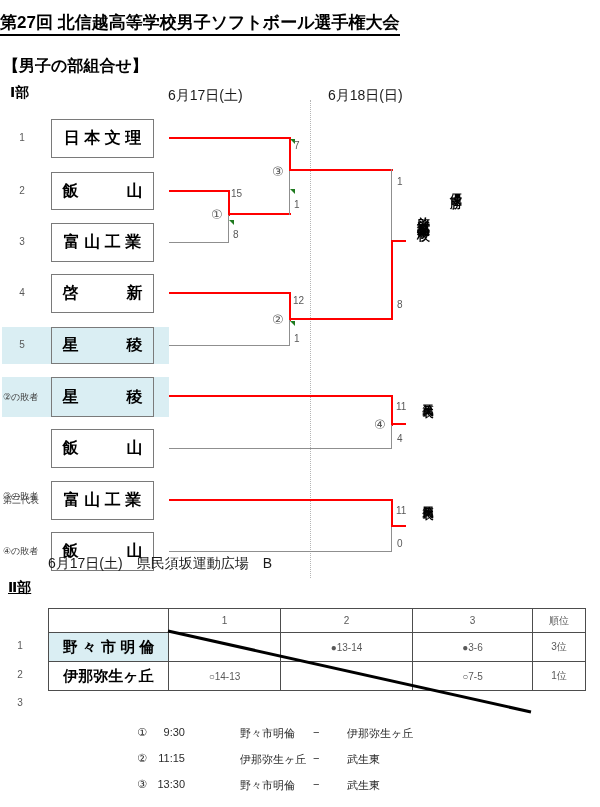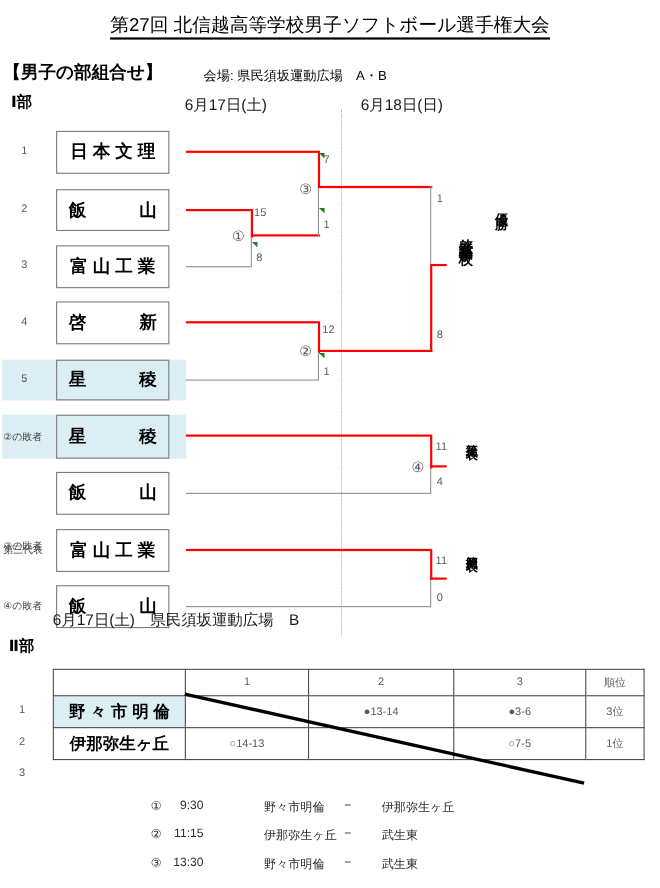--- a/index.html
+++ b/index.html
@@ -1,18 +1,18 @@
 <!DOCTYPE html>
 <html><head>
 <meta charset="utf-8">
 <style>
   html,body{margin:0;padding:0;background:#fff;}
   #page{position:relative;width:600px;height:807px;background:#fff;overflow:hidden;
         font-family:"Liberation Sans","DejaVu Sans",sans-serif;color:#000;}
-  .title{position:absolute;left:0;right:0;top:11px;text-align:center;font-size:17px;font-weight:normal;}
+  .title{position:absolute;left:0;right:0;top:11px;font-size:17px;font-weight:bold;}
   .title span{border-bottom:2px solid #000;padding-bottom:2px;}
   .sec{position:absolute;left:3px;top:56px;font-size:16px;font-weight:bold;}
   .venue{position:absolute;left:185px;top:61px;font-size:12px;}
   .plabel{position:absolute;font-size:14px;font-weight:bold;}
   .date{position:absolute;font-size:14px;color:#1a1a1a;}
   .dots{position:absolute;left:310px;top:100px;height:478px;width:0;border-left:1px dotted #b5b5b5;}
   .box{position:absolute;left:51px;width:103px;box-sizing:border-box;border:1px solid #7a7a7a;
        background:#fff;display:flex;align-items:center;justify-content:center;
        font-size:16px;font-weight:bold;white-space:pre;}
   .blue{background:#daeef3;}
@@ -36,21 +36,20 @@
   .diag{position:absolute;left:48px;top:608px;pointer-events:none;}
   .sched{position:absolute;font-size:11px;color:#2b2b2b;white-space:nowrap;}
 </style>
 </head>
 <body>
 
 <div id="page">
 
   <div class="title"><span>第27回 北信越高等学校男子ソフトボール選手権大会</span></div>
   <div class="sec">【男子の部組合せ】</div>
-  <div class="venue">会場: 県民須坂運動広場　A・B</div>
 
   <div class="plabel" style="left:10px;top:84px;">Ⅰ部</div>
   <div class="date" style="left:168px;top:87px;">6月17日(土)</div>
   <div class="date" style="left:328px;top:87px;">6月18日(日)</div>
   <div class="dots"></div>
 
   <div class="hlrow" style="top:327px;height:37px;"></div>
   <div class="hlrow" style="top:377px;height:40px;"></div>
 
   <div class="seed" style="top:132px;">1</div>
@@ -128,21 +127,21 @@
   <div class="sc" style="left:396px;top:401px;">11</div>
   <div class="sc" style="left:397px;top:433px;">4</div>
   <div class="sc" style="left:396px;top:505px;">11</div>
   <div class="sc" style="left:397px;top:538px;">0</div>
 
   <div class="vt" style="left:447px;top:184px;font-size:12px;letter-spacing:3px;">優勝</div>
   <div class="vt" style="left:414px;top:207px;font-size:13px;letter-spacing:2px;">啓新高等学校</div>
   <div class="vt" style="left:420px;top:395px;font-size:11px;letter-spacing:1px;">第三代表</div>
   <div class="vt" style="left:420px;top:497px;font-size:11px;letter-spacing:1px;">第四代表</div>
 
-  <div class="plabel" style="left:8px;top:579px;">Ⅱ部</div>
+  <div class="plabel" style="left:8px;top:579px;text-decoration:underline;">Ⅱ部</div>
   <div class="date" style="left:48px;top:555px;">6月17日(土)　県民須坂運動広場　B</div>
 
   <div class="seed" style="left:8px;top:640px;">1</div>
   <div class="seed" style="left:8px;top:669px;">2</div>
   <div class="seed" style="left:8px;top:697px;">3</div>
 
   <table class="rr">
     <colgroup>
         <col style="width:120px">
         <col style="width:112px">

